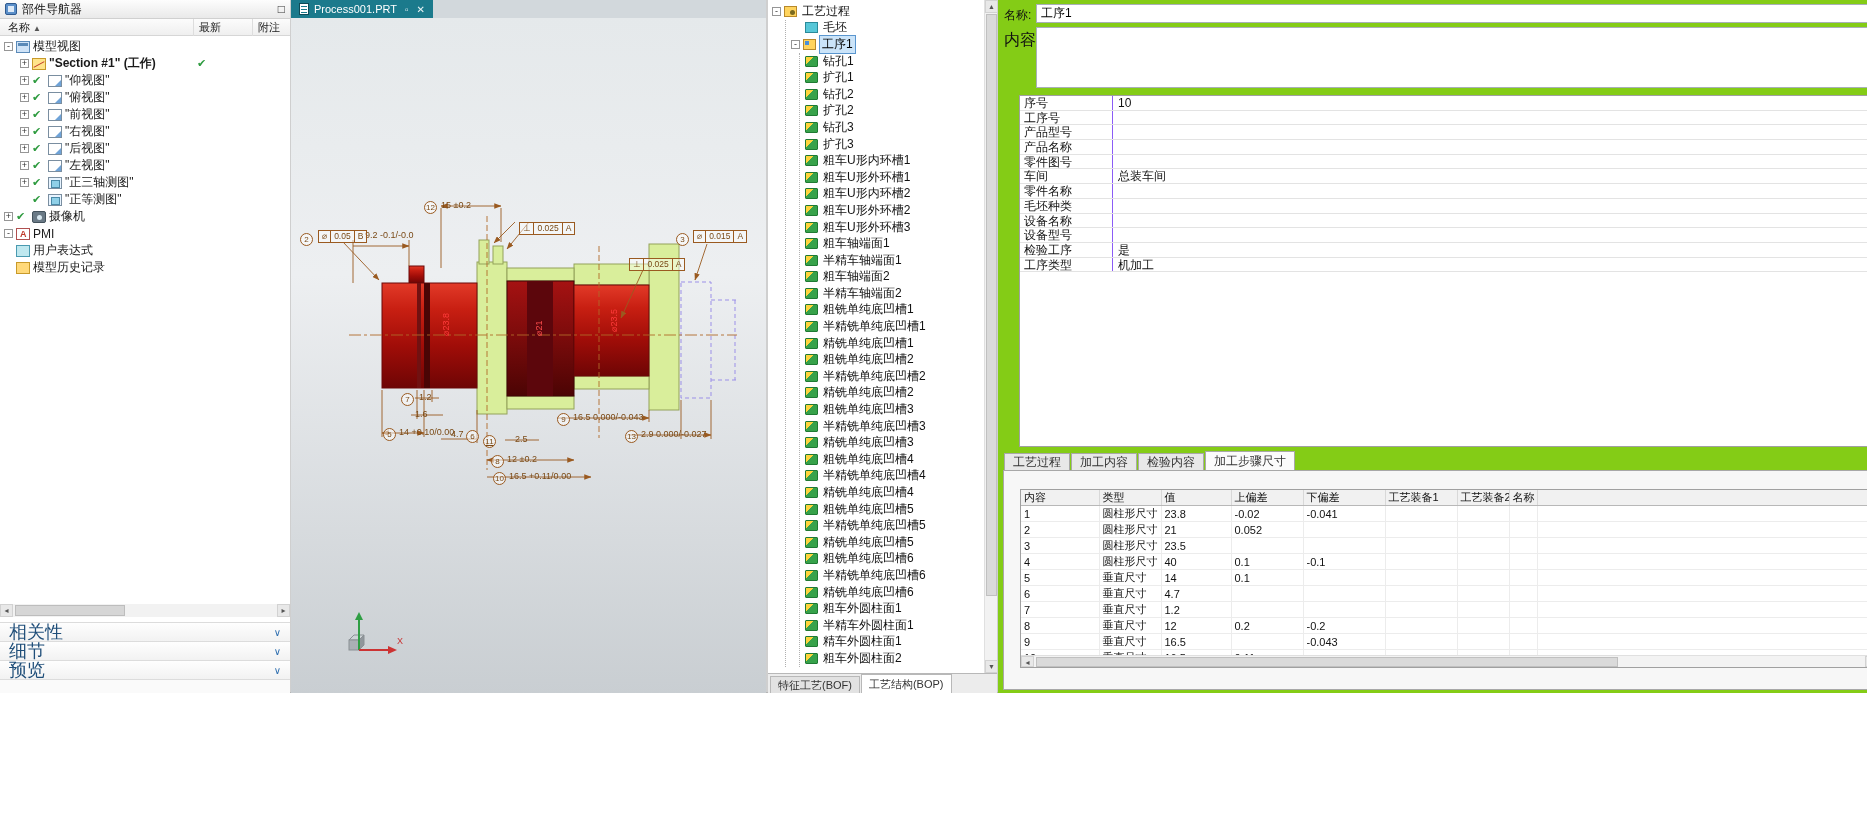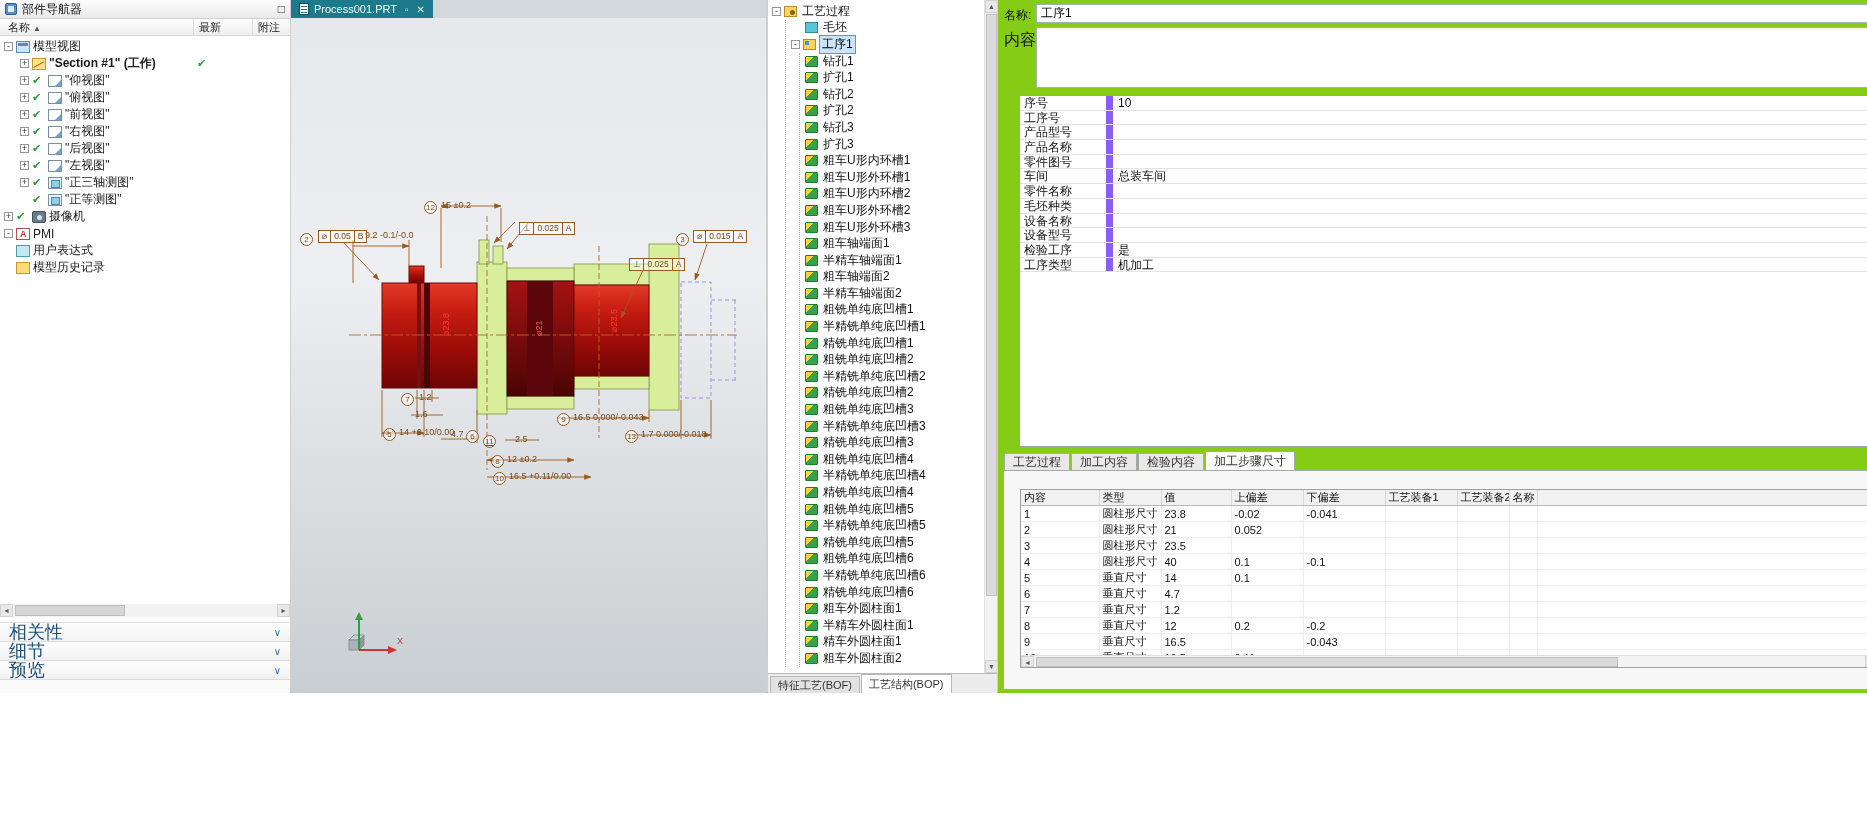--- a/index.html
+++ b/index.html
@@ -94,21 +94,21 @@
 .pt-tab.active{background:#fff;height:19px;line-height:18px}
 
 
 .name-label{position:absolute;left:6px;top:7px;font-size:12px}
 .name-input{position:absolute;left:38px;top:4px;right:6px;height:19px;border:1px solid #a8b0b8;background:#fff;font-size:12px;padding:0 4px;font-family:inherit}
 .content-label{position:absolute;left:6px;top:30px;font-size:16px}
 .content-box{position:absolute;left:38px;top:27px;right:6px;height:61px;border:1px solid #a8b0b8;background:#fff}
 .content-scroll{position:absolute;right:0;top:0;bottom:0;width:13px;background:#f3f3f3;border-left:1px solid #e3e3e3;display:flex;flex-direction:column;justify-content:space-between;align-items:center;font-size:7px;color:#666;padding:1px 0}
 .prop-grid{position:absolute;left:21px;right:6px;top:95px;height:352px;border:1px solid #a0a0a0;background:#fff;overflow:hidden}
 .pg-row{display:flex;height:14.7px;border-bottom:1px solid #e3e3e3;font-size:12px;line-height:14px}
-.pg-label{width:93px;flex:0 0 93px;border-right:7px solid #8b5cf6;padding-left:4px;overflow:hidden;white-space:nowrap}
+.pg-label{width:93px;flex:0 0 93px;border-right:1px solid #8b5cf6;padding-left:4px;overflow:hidden;white-space:nowrap}
 .pg-value{padding-left:5px;white-space:nowrap}
 .tabs-strip{position:absolute;left:6px;top:451px;height:20px;display:flex;align-items:flex-end}
 .rp-tab{height:18px;line-height:17px;padding:0 8px;font-size:12px;background:#e8e8e8;border:1px solid #a8a8a8;border-bottom:none;margin-right:1px;color:#333}
 .rp-tab.active{background:#fbfbfb;height:20px;line-height:19px}
 .tab-page{position:absolute;left:5px;right:5px;top:470px;bottom:3px;background:#f7f7f7;border:1px solid #a8a8a8}
 .step-area{position:absolute;left:16px;top:18px;right:24px;height:179px;border:1px sol id #a0a0a0;border:1px solid #a0a0a0;background:#fff;overflow:hidden}
 .step-wrap{position:absolute;left:0;top:0;right:13px;bottom:12px;overflow:hidden}
 table.step{border-collapse:collapse;table-layout:fixed;width:100%;font-size:11px}
 .step th{background:#f1f1f1;border-right:1px solid #d8d8d8;border-bottom:1px solid #b8b8b8;font-weight:normal;text-align:left;padding:0 3px;height:15px;overflow:hidden;white-space:nowrap}
 .step td{border-right:1px solid #ececec;border-bottom:1px solid #ececec;padding:0 3px;height:13px;overflow:hidden;white-space:nowrap}
@@ -380,21 +380,21 @@
             <div class="ann" style="left: 160px; top: 411px;">4.7</div>
             <div class="balloon" style="left: 175px; top: 412px;">6</div>
             <div class="ann" style="left: 224px; top: 416px;">2.5</div>
             <div class="balloon" style="left: 192px; top: 417px; text-decoration: underline;">11</div>
             <div class="ann" style="left: 282px; top: 394px;">16.5 0.000/-0.043</div>
             <div class="balloon" style="left: 266px; top: 395px;">9</div>
             <div class="ann" style="left: 216px; top: 436px;">12 ±0.2</div>
             <div class="balloon" style="left: 200px; top: 437px;">8</div>
             <div class="ann" style="left: 218px; top: 453px;">16.5 +0.11/0.00</div>
             <div class="balloon" style="left: 202px; top: 454px;">10</div>
-            <div class="ann" style="left: 350px; top: 411px;">1.7 0.000/-0.018</div>
+            <div class="ann" style="left: 350px; top: 411px;">2.9 0.000/-0.027</div>
             <div class="balloon" style="left: 334px; top: 412px;">13</div>
             <div class="ann" style="left: 150px; top: 318px; color: rgb(255, 59, 59); transform: rotate(-90deg); transform-origin: left top;">⌀23.8</div>
             <div class="ann" style="left: 243px; top: 318px; color: rgb(255, 77, 77); transform: rotate(-90deg); transform-origin: left top;">⌀21</div>
             <div class="ann" style="left: 318px; top: 314px; color: rgb(255, 59, 59); transform: rotate(-90deg); transform-origin: left top;">⌀23.5</div>
             <div class="ann" style="left: 106px; top: 618px; color: rgb(200, 50, 50);">X</div>
           </div>
       </div>
     </div>
 
     <div class="panel ptree">

